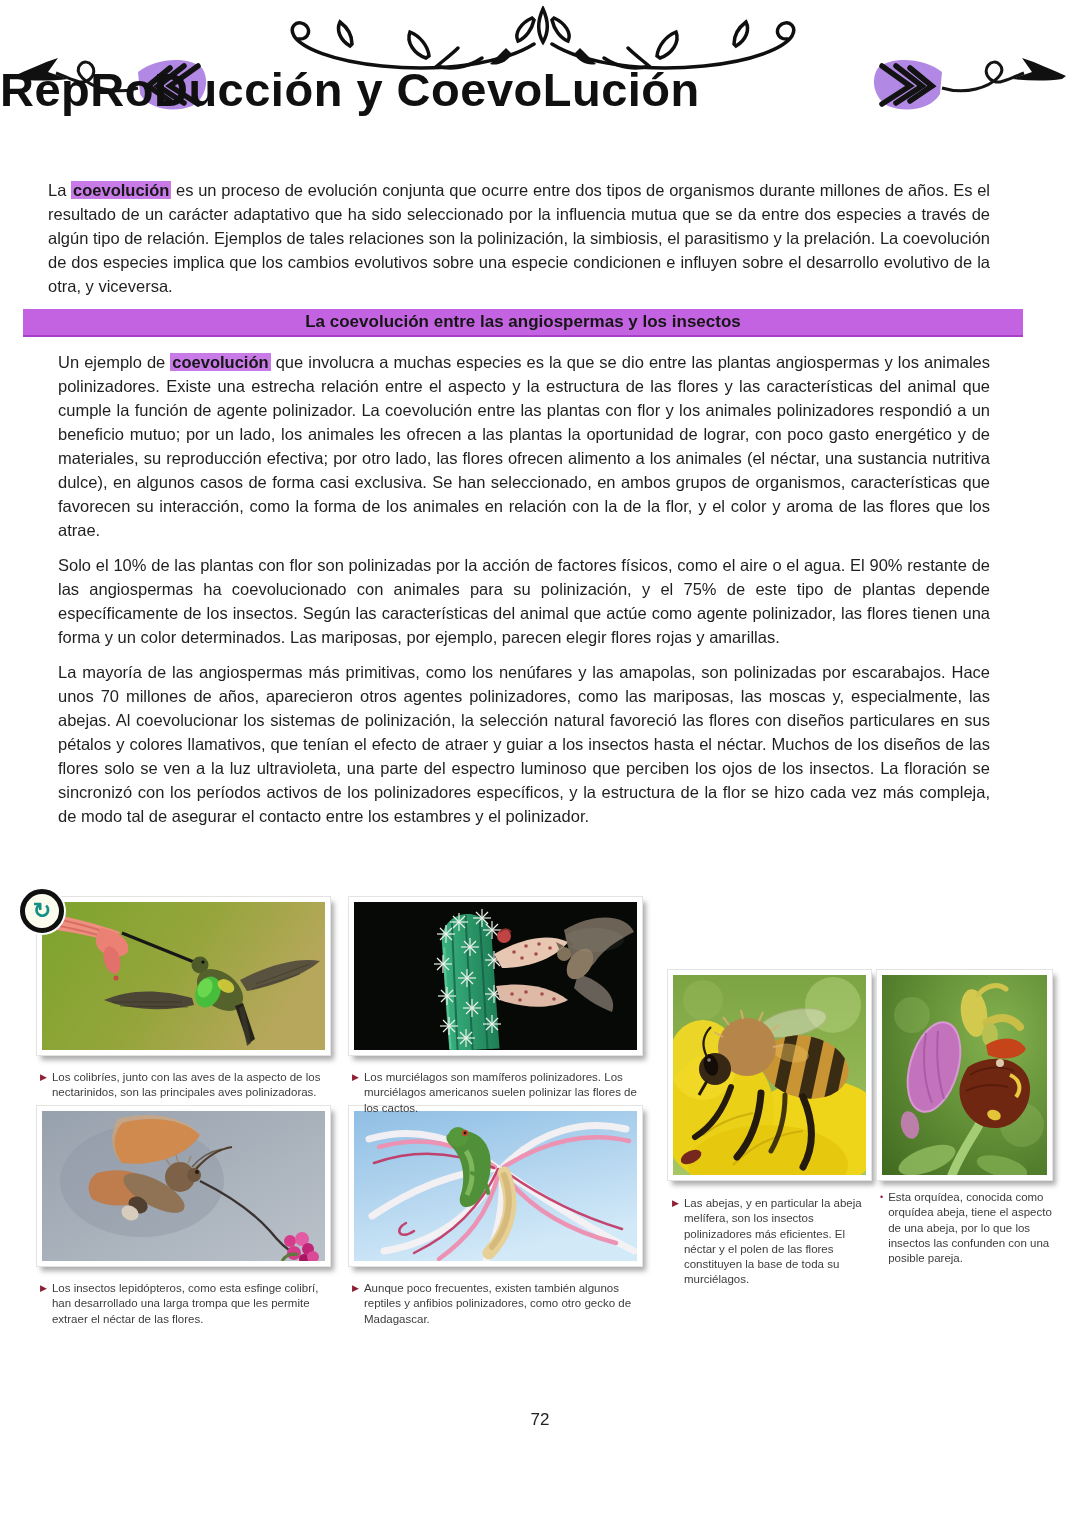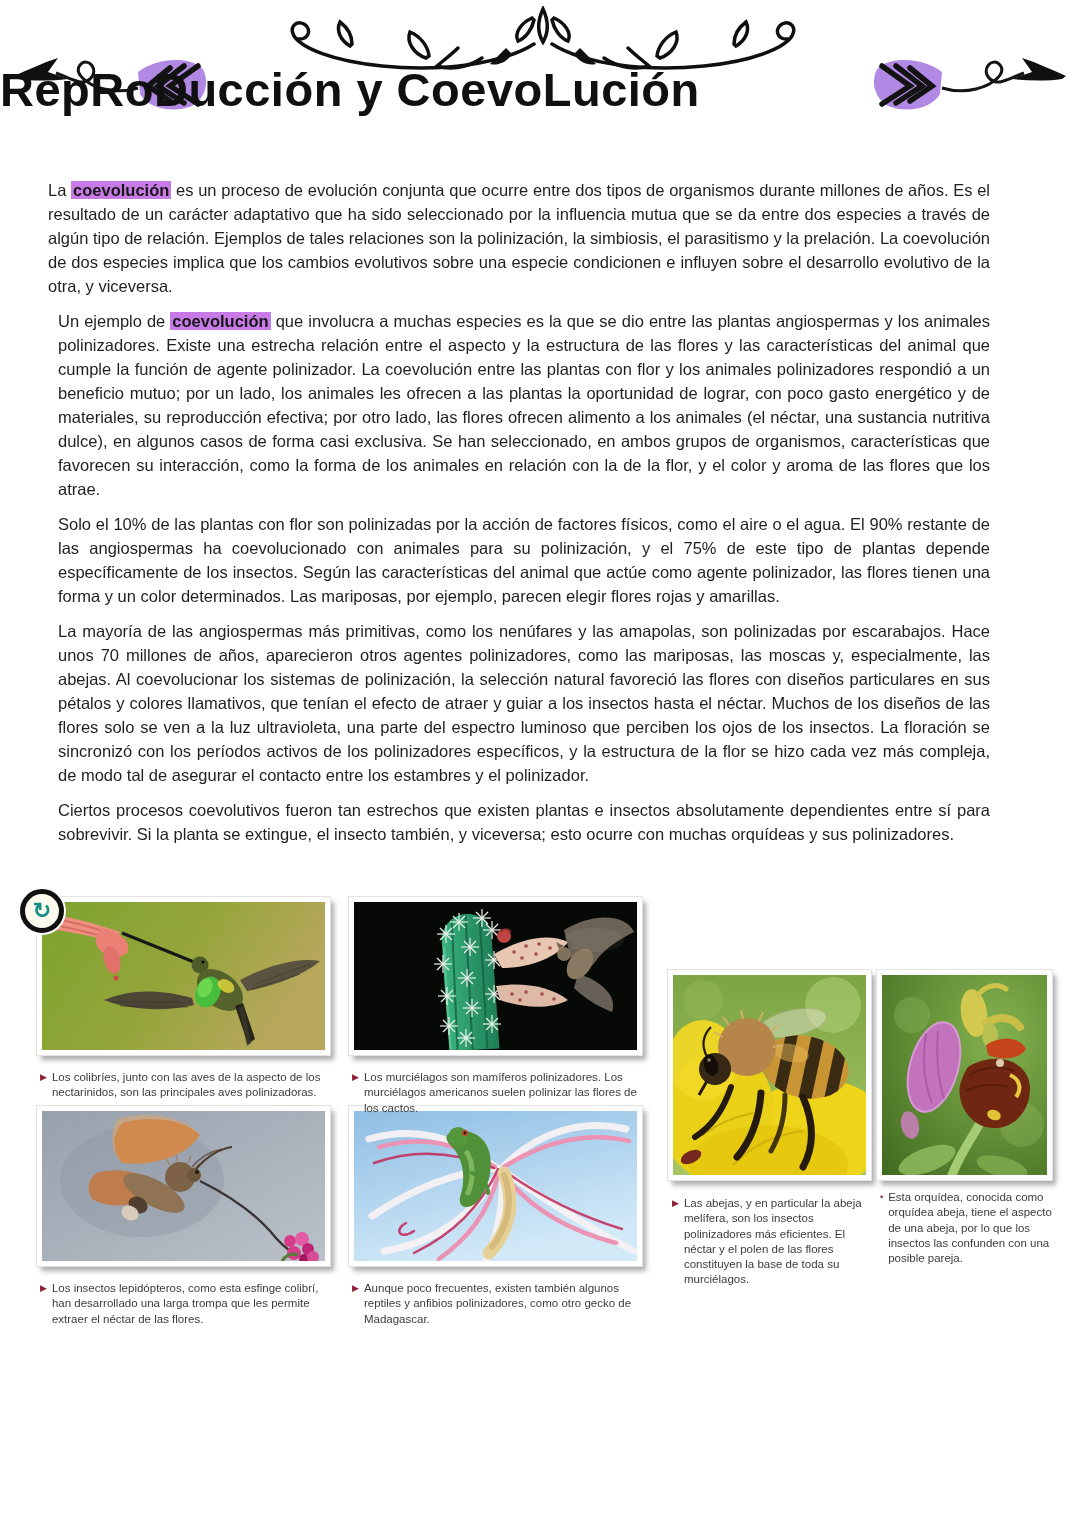--- a/index.html
+++ b/index.html
@@ -72,26 +72,26 @@
     <svg class="arrowR" width="200" height="70" viewBox="0 0 200 70">
       <use href="#arrowLg" transform="translate(200 0) scale(-1 1)"></use>
     </svg>
 
     <h1 class="title">RepRoDucción y CoevoLución</h1>
   </div>
 
   <div class="text-block">
     <p><span>La </span><mark>coevolución</mark><span> es un proceso de evolución conjunta que ocurre entre dos tipos de organismos durante millones de años. Es el resultado de un carácter adaptativo que ha sido seleccionado por la influencia mutua que se da entre dos especies a través de algún tipo de relación. Ejemplos de tales relaciones son la polinización, la simbiosis, el parasitismo y la prelación. La coevolución de dos especies implica que los cambios evolutivos sobre una especie condicionen e influyen sobre el desarrollo evolutivo de la otra, y viceversa.</span></p>
 
+    <div class="section-bar">La coevolución entre las angiospermas y los insectos</div>
 
     <p class="ind"><span>Un ejemplo de </span><mark>coevolución</mark><span> que involucra a muchas especies es la que se dio entre las plantas angiospermas y los animales polinizadores. Existe una estrecha relación entre el aspecto y la estructura de las flores y las características del animal que cumple la función de agente polinizador. La coevolución entre las plantas con flor y los animales polinizadores respondió a un beneficio mutuo; por un lado, los animales les ofrecen a las plantas la oportunidad de lograr, con poco gasto energético y de materiales, su reproducción efectiva; por otro lado, las flores ofrecen alimento a los animales (el néctar, una sustancia nutritiva dulce), en algunos casos de forma casi exclusiva. Se han seleccionado, en ambos grupos de organismos, características que favorecen su interacción, como la forma de los animales en relación con la de la flor, y el color y aroma de las flores que los atrae.</span></p>
 
     <p class="ind">Solo el 10% de las plantas con flor son polinizadas por la acción de factores físicos, como el aire o el agua. El 90% restante de las angiospermas ha coevolucionado con animales para su polinización, y el 75% de este tipo de plantas depende específicamente de los insectos. Según las características del animal que actúe como agente polinizador, las flores tienen una forma y un color determinados. Las mariposas, por ejemplo, parecen elegir flores rojas y amarillas.</p>
     <p class="ind">La mayoría de las angiospermas más primitivas, como los nenúfares y las amapolas, son polinizadas por escarabajos. Hace unos 70 millones de años, aparecieron otros agentes polinizadores, como las mariposas, las moscas y, especialmente, las abejas. Al coevolucionar los sistemas de polinización, la selección natural favoreció las flores con diseños particulares en sus pétalos y colores llamativos, que tenían el efecto de atraer y guiar a los insectos hasta el néctar. Muchos de los diseños de las flores solo se ven a la luz ultravioleta, una parte del espectro luminoso que perciben los ojos de los insectos. La floración se sincronizó con los períodos activos de los polinizadores específicos, y la estructura de la flor se hizo cada vez más compleja, de modo tal de asegurar el contacto entre los estambres y el polinizador.</p>
-    <p class="ind">Ciertos procesos coevolutivos fueron tan estrechos que existen plantas e insectos absolutamente dependientes entre sí para sobrevivir. Si la planta se extingue, el insecto también, y viceversa; esto ocurre con muchas orquídeas y sus polinizadores.</p>
   </div>
 
   <div class="figs">
 
     <figure class="photo" style="left:37px;top:19px;">
       <svg width="283" height="148" viewBox="0 0 283 148">
         <defs>
           <linearGradient id="g1" x1="0" y1="0" x2="1" y2="0.35">
             <stop offset="0" stop-color="#7ca42d"></stop>
               <stop offset="0.55" stop-color="#95a53b"></stop>
@@ -366,13 +366,14 @@
     <div class="caption" style="left:672px;top:318px;width:200px;">
       <span class="marker">▶</span>
       <span>Las abejas, y en particular la abeja melífera, son los insectos polinizadores más eficientes. El néctar y el polen de las flores constituyen la base de toda su murciélagos.</span>
     </div>
     <div class="caption" style="left:880px;top:312px;width:178px;">
       <span class="marker">•</span>
       <span>Esta orquídea, conocida como orquídea abeja, tiene el aspecto de una abeja, por lo que los insectos las confunden con una posible pareja.</span>
     </div>
   </div>
 
+  <div class="page-number">72</div>
 </div>
 
 </body></html>

